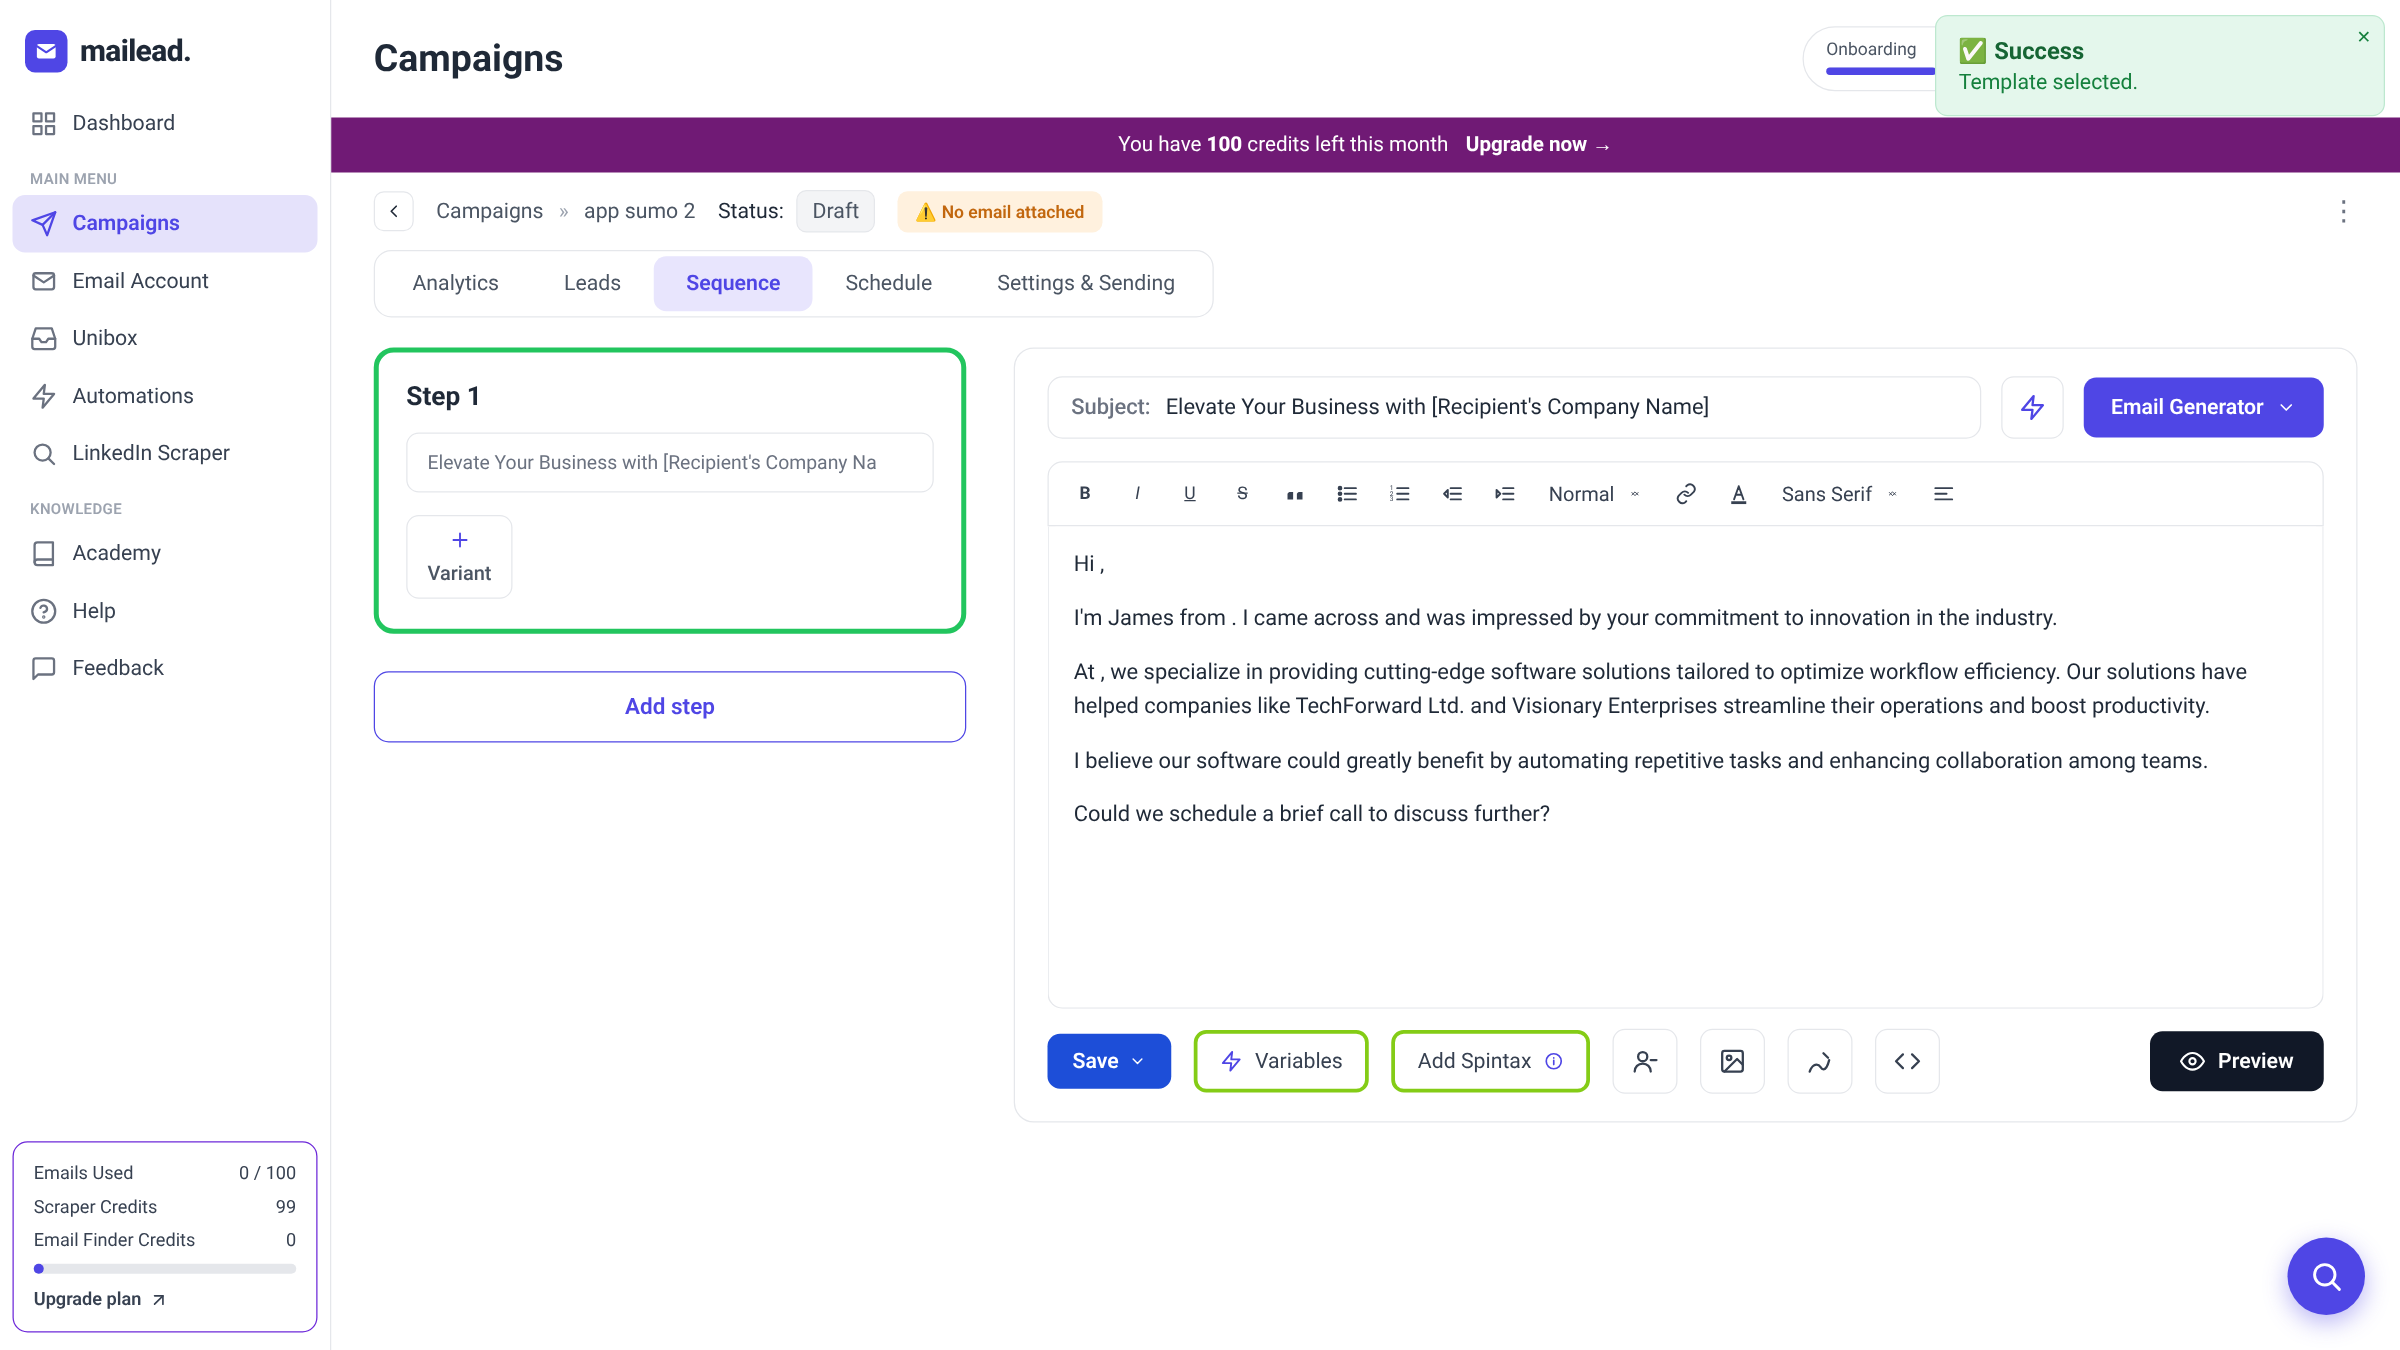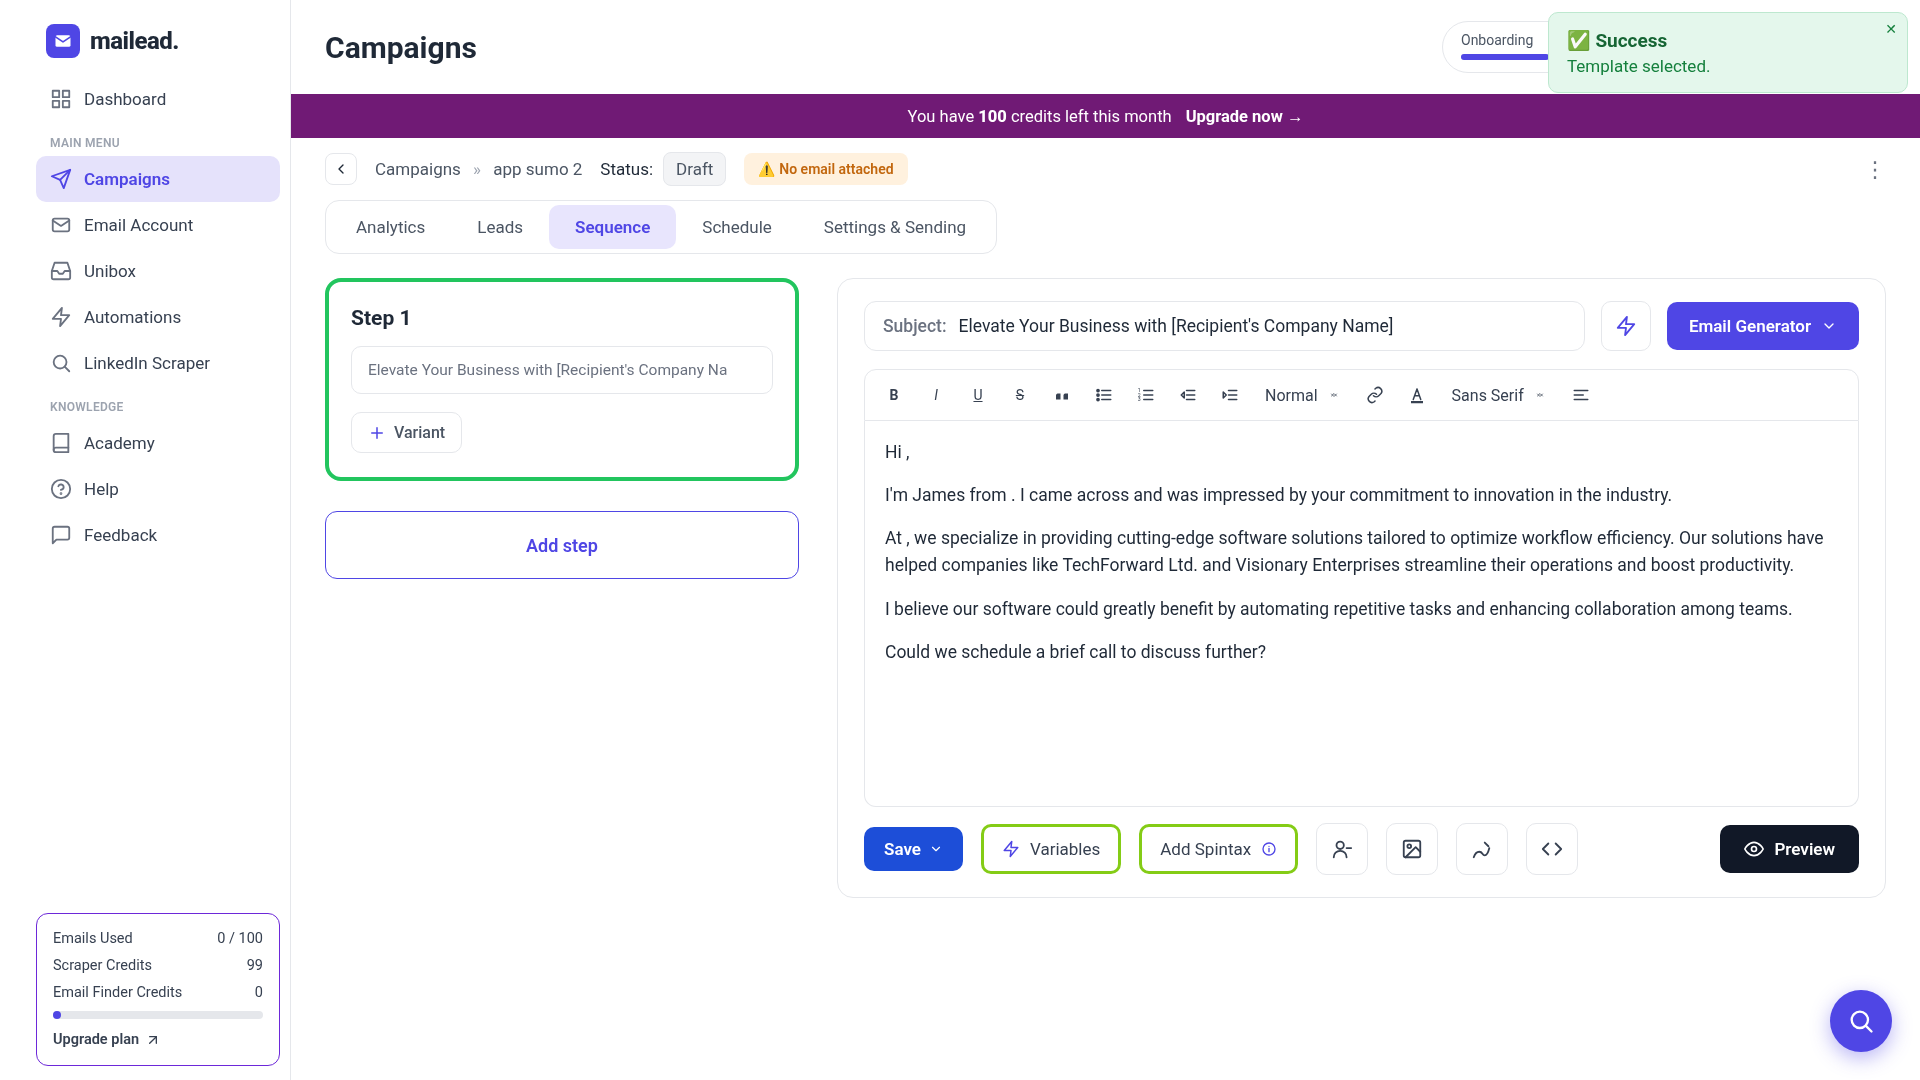--- a/index.html
+++ b/index.html
@@ -16,21 +16,20 @@
   }
   .app { display: flex; width: 100%; height: 100%; }
 
   
   .sidebar {
     width: 265px;
     border-right: 1px solid #e5e7eb;
     display: flex;
     flex-direction: column;
     padding: 18px 10px 14px 10px;
-    margin-left: 26px;
   }
   .logo {
     display: flex; align-items: center; gap: 10px; padding: 6px 10px 18px 10px;
     font-weight: 800; font-size: 24px; letter-spacing: -0.5px;
   }
   .logo-mark {
     width: 34px; height: 34px; background: #4f46e5; border-radius: 8px;
     display: flex; align-items: center; justify-content: center;
   }
   .nav-item {
@@ -105,24 +104,24 @@
   .content{display:flex; gap:38px; padding:24px 34px;}
   .steps{width:474px;}
   .step-card{
     border:4px solid #22c55e;border-radius:16px;padding:24px 22px;
   }
   .step-title{font-size:21px;font-weight:700;margin-bottom:16px;}
   .subject-preview{
     border:1px solid #e5e7eb;border-radius:10px;padding:14px 16px;color:#6b7280;font-size:15.5px;
     white-space:nowrap;overflow:hidden;text-overflow:ellipsis;margin-bottom:18px;
   }
-  .variant-btn{display:inline-flex;align-items:center;gap:8px;border:1px solid #e5e7eb;border-radius:10px;padding:10px 16px;color:#4b5563;font-size:16px;font-weight:500;}
+  .variant-btn{display:inline-flex;align-items:center;gap:8px;border:1px solid #e5e7eb;border-radius:10px;padding:10px 16px;color:#4b5563;font-size:16px;font-weight:500;flex-direction:column;}
   .add-step{
     margin-top:30px;border:1.5px solid #4f46e5;color:#4f46e5;border-radius:12px;
-    height:68px;display:flex;align-items:center;justify-content:center;font-size:18px;font-weight:600;
+    height:57px;display:flex;align-items:center;justify-content:center;font-size:18px;font-weight:600;
   }
 
   
   .editor{
     flex:1;border:1px solid #e5e7eb;border-radius:16px;padding:22px 26px;
     display:flex;flex-direction:column; height:620px;
   }
   .subj-row{display:flex;align-items:center;gap:16px;margin-bottom:18px;}
   .subj-box{flex:1;border:1px solid #e5e7eb;border-radius:12px;padding:14px 18px;display:flex;gap:12px;font-size:17.5px;}
   .subj-box .label{color:#6b7280;font-weight:500;}

